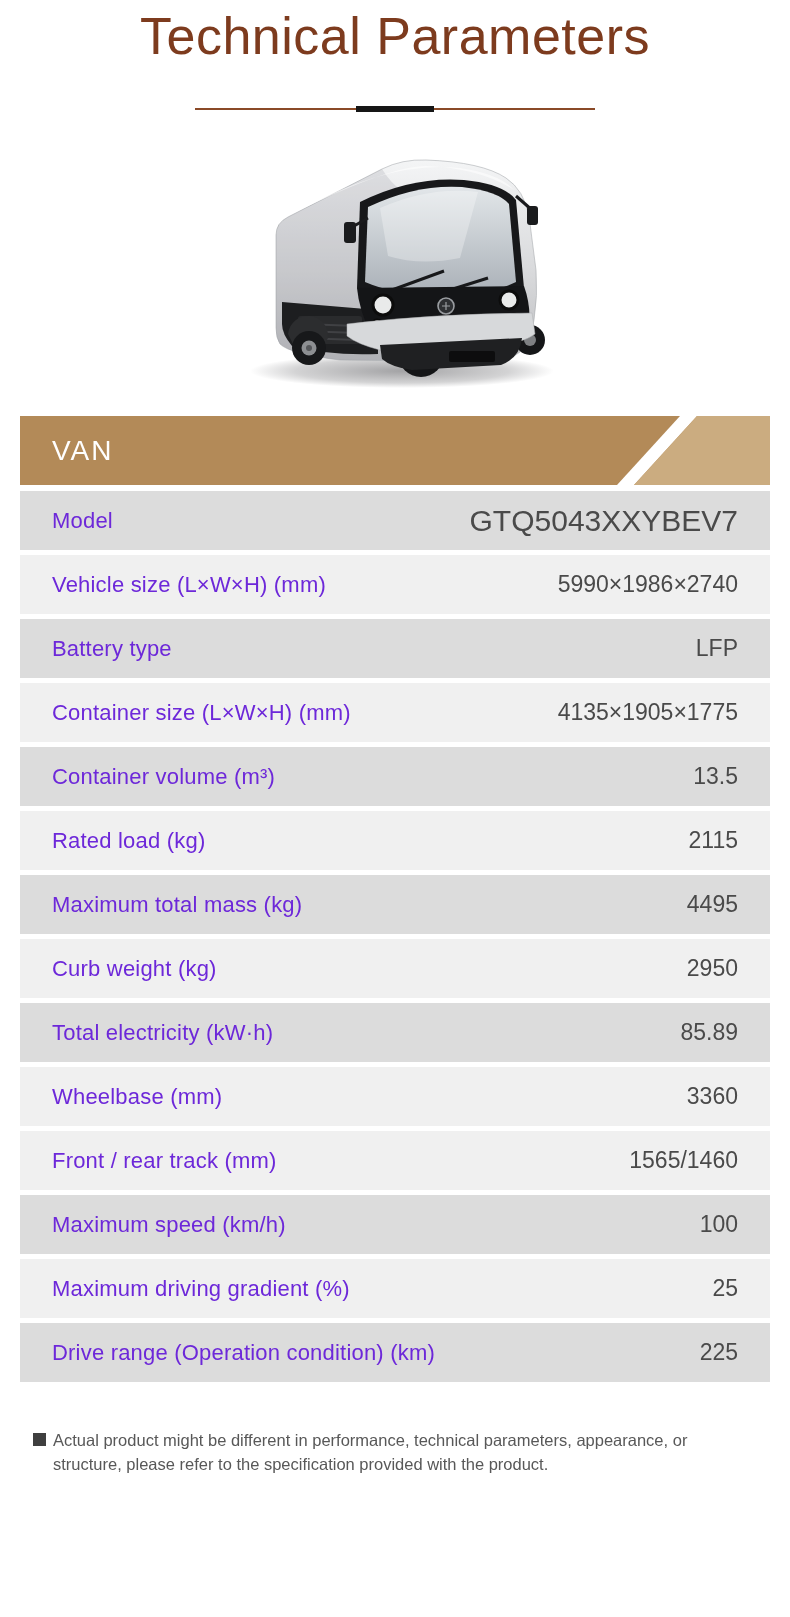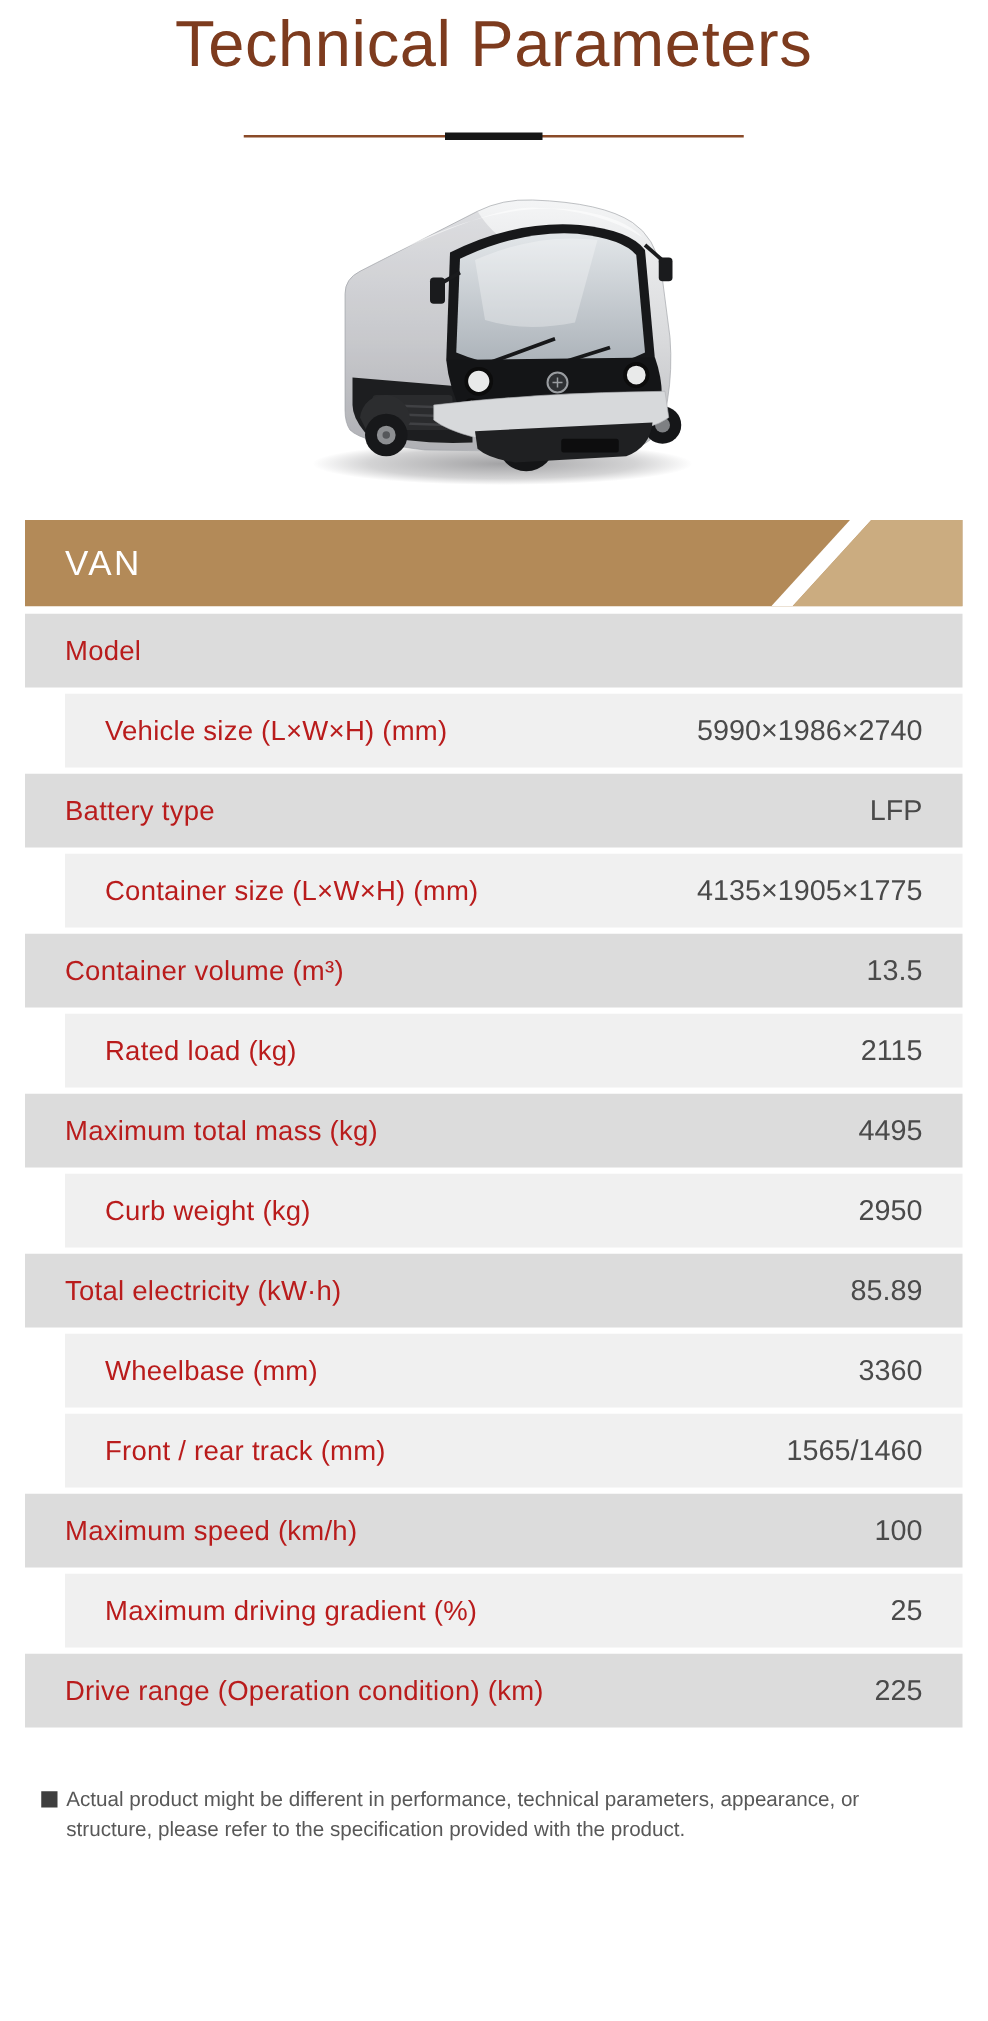--- a/index.html
+++ b/index.html
@@ -84,24 +84,24 @@
   .rows { width: 750px; }
   .row {
     height: 59px;
     margin-bottom: 5px;
     display: flex;
     align-items: center;
     justify-content: space-between;
     padding: 0 32px;
   }
   .row-dark  { background: #dcdcdc; }
-  .row-light { background: #f0f0f0; margin-left: 32px; }
+  .row-light { background: #f0f0f0; }
   .row-label {
     font-size: 22px;
-    color: #b91c1c;
+    color: #6d28d9;
     letter-spacing: 0.2px;
     white-space: nowrap;
   }
   .row-value {
     font-size: 23px;
     color: #4a4a4a;
     white-space: nowrap;
   }
   .value-lg { font-size: 30px; }
 
@@ -226,20 +226,21 @@
 
   <section class="spec-table">
     <header class="band">
       <span class="band-stripe"></span>
       <span class="band-end"></span>
       <span class="band-label">VAN</span>
     </header>
     <div class="rows">
   <div class="row row-dark">
     <span class="row-label">Model</span>
+    <span class="row-value value-lg">GTQ5043XXYBEV7</span>
   </div>
 
   <div class="row row-light">
     <span class="row-label">Vehicle size (L×W×H) (mm)</span>
     <span class="row-value">5990×1986×2740</span>
   </div>
 
   <div class="row row-dark">
     <span class="row-label">Battery type</span>
     <span class="row-value">LFP</span>

